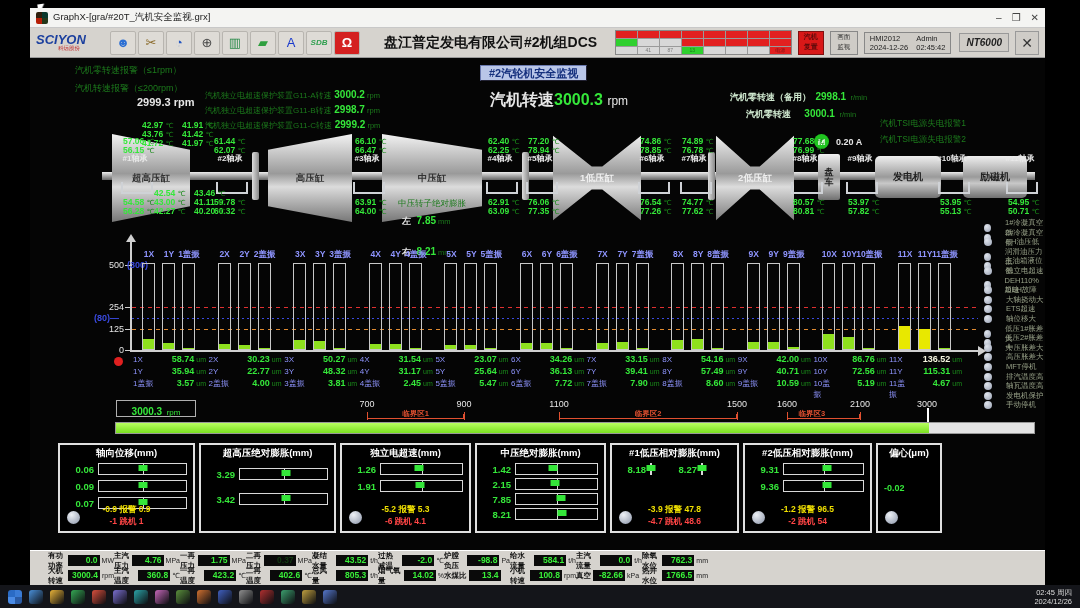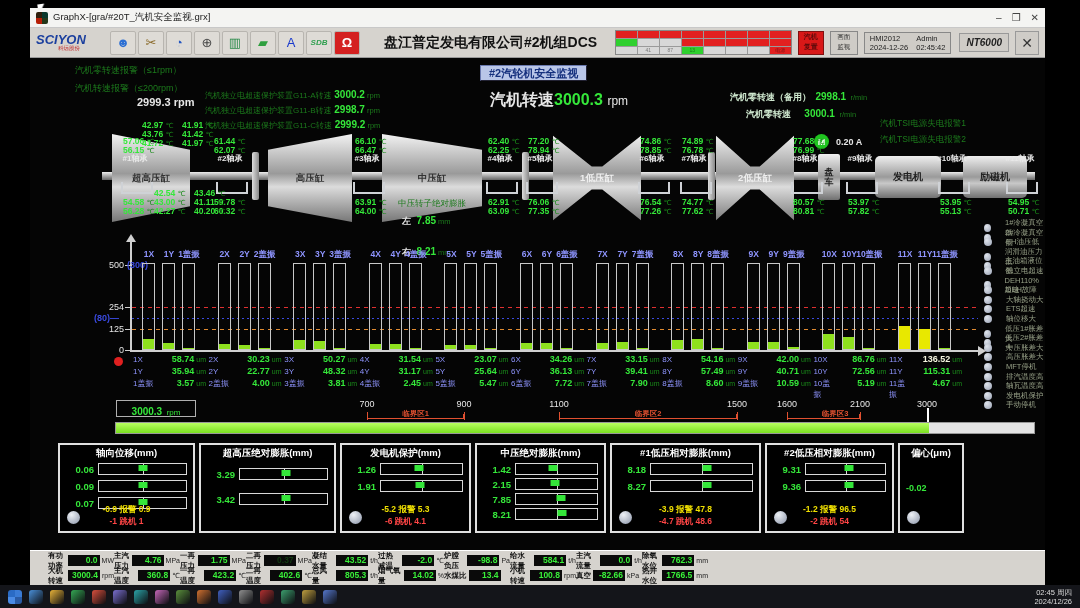--- a/index.html
+++ b/index.html
@@ -782,21 +782,21 @@
         <div class="ztick" style="left: 757px;"></div>
         <div class="abs wt f9" style="left: 814px; top: 341px; width: 32px; text-align: center;">2100</div>
         <div class="ztick" style="left: 830px;"></div>
         <div class="abs wt f9" style="left: 881px; top: 341px; width: 32px; text-align: center;">3000</div>
         <div class="abs" style="left: 897px; top: 350px; width: 2px; height: 14px; background: rgb(255, 255, 255);"></div>
         <div class="zline" style="left: 337px; width: 97px;"></div>
         <div class="abs f7 bold" style="left: 360.5px; top: 351px; width: 50px; text-align: center; color: rgb(224, 80, 48);">临界区1</div>
         <div class="zline" style="left: 529px; width: 178px;"></div>
         <div class="abs f7 bold" style="left: 593px; top: 351px; width: 50px; text-align: center; color: rgb(224, 80, 48);">临界区2</div>
         <div class="zline" style="left: 757px; width: 73px;"></div>
-        <div class="abs f7 bold" style="left: 768.5px; top: 351px; width: 50px; text-align: right; color: rgb(224, 80, 48);">临界区3</div>
+        <div class="abs f7 bold" style="left: 768.5px; top: 351px; width: 50px; text-align: left; color: rgb(224, 80, 48);">临界区3</div>
       </div>
 
     <div id="panels">
         <div class="panel" style="width: 137px;">
           <div class="ptitle">轴向位移(mm)</div>
           <div style="margin-top: 3px; display: flex; flex-direction: column; gap: 5px;">
             <div class="grow">
               <div class="gval">0.06</div>
               <div class="gbar">
                 <div class="mid"></div>
@@ -835,21 +835,21 @@
             <div class="grow">
               <div class="gval">3.42</div>
               <div class="gbar">
                 <div class="mid"></div>
                 <div class="mk" style="left: 53%;"></div>
               </div>
             </div>
           </div>
         </div>
         <div class="panel" style="width: 131px;">
-          <div class="ptitle">发电机保护(mm)</div>
+          <div class="ptitle">独立电超速(mm)</div>
           <div style="margin-top: 3px; display: flex; flex-direction: column; gap: 5px;">
             <div class="grow">
               <div class="gval">1.26</div>
               <div class="gbar">
                 <div class="mid"></div>
                 <div class="mk" style="left: 47%;"></div>
               </div>
             </div>
             <div class="grow">
               <div class="gval">1.91</div>
@@ -889,23 +889,23 @@
             </div>
             <div class="grow">
               <div class="gval">8.21</div>
               <div class="gbar">
                 <div class="mid"></div>
                 <div class="mk" style="left: 57%;"></div>
               </div>
             </div>
           </div>
         </div>
-        <div class="panel" style="width: 151px;">
+        <div class="panel" style="width: 129px;">
           <div class="ptitle">#1低压相对膨胀(mm)</div>
-          <div style="margin-top: 3px; display: flex; flex-direction: column; gap: 5px;">
+          <div style="margin-top: 3px; display: flex; flex-direction: row; gap: 5px;">
             <div class="grow">
               <div class="gval">8.18</div>
               <div class="gbar">
                 <div class="mid"></div>
                 <div class="mk" style="left: 55%;"></div>
               </div>
             </div>
             <div class="grow">
               <div class="gval">8.27</div>
               <div class="gbar">

